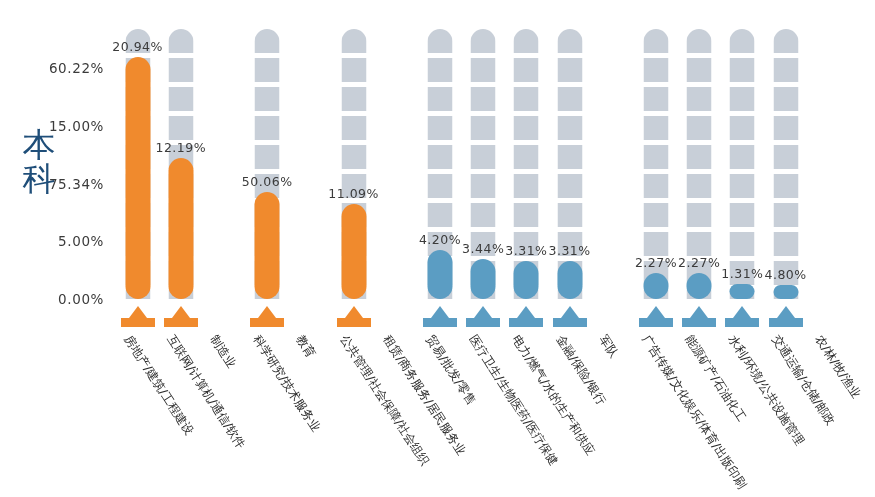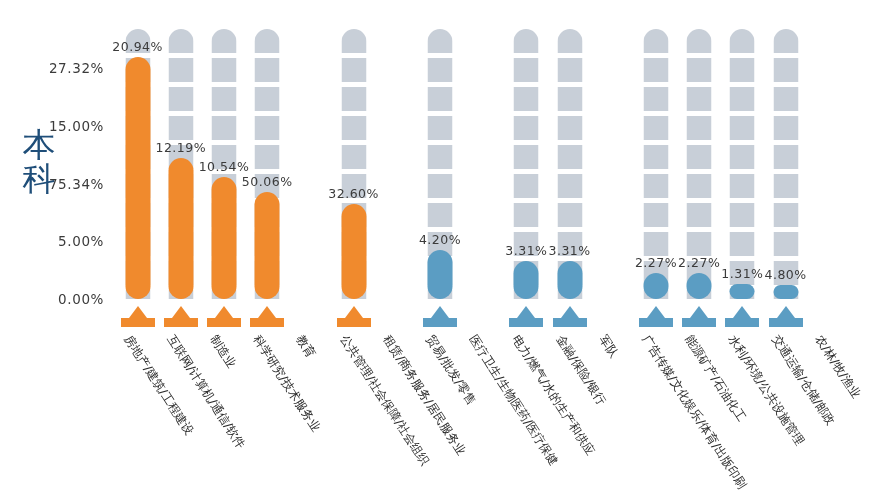--- a/index.html
+++ b/index.html
@@ -125,21 +125,21 @@
   <div class="y-title">
     <span>本</span>
     <span>科</span>
   </div>
 
   <div class="y-ticks" id="y-ticks">
       <div class="y-tick" style="top: 299px;">0.00%</div>
       <div class="y-tick" style="top: 241.25px; margin-left: 17px;">5.00%</div>
       <div class="y-tick" style="top: 183.5px;">75.34%</div>
       <div class="y-tick" style="top: 125.75px;">15.00%</div>
-      <div class="y-tick" style="top: 68px;">27.32%</div>
+      <div class="y-tick" style="top: 68px;">60.22%</div>
     </div>
 
   <div class="plot" id="plot">
       <div class="bar-slot" style="left: 4px; width: 43.2px;">
         <div class="track" style="top: 29px; height: 270px; width: 25px;">
           <div class="track-seg cap" style="top: 0px; height: 24px; background: rgb(200, 207, 216);"></div>
           <div class="track-seg" style="top: 29px; height: 24px; background: rgb(200, 207, 216);"></div>
           <div class="track-seg" style="top: 58px; height: 24px; background: rgb(200, 207, 216);"></div>
           <div class="track-seg" style="top: 87px; height: 24px; background: rgb(200, 207, 216);"></div>
           <div class="track-seg" style="top: 116px; height: 24px; background: rgb(200, 207, 216);"></div>
@@ -171,40 +171,20 @@
           <div class="track-seg" style="top: 261px; height: 9px; background: rgb(200, 207, 216);"></div>
         </div>
         <div class="value-bar" style="width: 25px; height: 140.794px; top: 158.206px; background: rgb(240, 138, 45);"></div>
         <div class="pedestal" style="width: 34px; top: 305px; height: 22px;">
           <div class="ped-block" style="background: rgb(240, 138, 45);"></div>
           <div class="ped-tri" style="border-bottom: 12px solid rgb(240, 138, 45);"></div>
         </div>
         <div class="dlabel" style="top: 140.206px;">12.19%</div>
       </div>
       <div class="clabel" style="left: 64.8px;">互联网/计算机/通信/软件</div>
-      <div class="bar-slot" style="left: 90.4px; width: 43.2px;">
-        <div class="track" style="top: 29px; height: 270px; width: 25px;">
-          <div class="track-seg cap" style="top: 0px; height: 24px; background: rgb(200, 207, 216);"></div>
-          <div class="track-seg" style="top: 29px; height: 24px; background: rgb(200, 207, 216);"></div>
-          <div class="track-seg" style="top: 58px; height: 24px; background: rgb(200, 207, 216);"></div>
-          <div class="track-seg" style="top: 87px; height: 24px; background: rgb(200, 207, 216);"></div>
-          <div class="track-seg" style="top: 116px; height: 24px; background: rgb(200, 207, 216);"></div>
-          <div class="track-seg" style="top: 145px; height: 24px; background: rgb(200, 207, 216);"></div>
-          <div class="track-seg" style="top: 174px; height: 24px; background: rgb(200, 207, 216);"></div>
-          <div class="track-seg" style="top: 203px; height: 24px; background: rgb(200, 207, 216);"></div>
-          <div class="track-seg" style="top: 232px; height: 24px; background: rgb(200, 207, 216);"></div>
-          <div class="track-seg" style="top: 261px; height: 9px; background: rgb(200, 207, 216);"></div>
-        </div>
-        <div class="value-bar" style="width: 25px; height: 121.737px; top: 177.263px; background: rgb(240, 138, 45);"></div>
-        <div class="pedestal" style="width: 34px; top: 305px; height: 22px;">
-          <div class="ped-block" style="background: rgb(240, 138, 45);"></div>
-          <div class="ped-tri" style="border-bottom: 12px solid rgb(240, 138, 45);"></div>
-        </div>
-        <div class="dlabel" style="top: 159.263px;">10.54%</div>
-      </div>
       <div class="clabel" style="left: 108px;">制造业</div>
       <div class="bar-slot" style="left: 133.6px; width: 43.2px;">
         <div class="track" style="top: 29px; height: 270px; width: 25px;">
           <div class="track-seg cap" style="top: 0px; height: 24px; background: rgb(200, 207, 216);"></div>
           <div class="track-seg" style="top: 29px; height: 24px; background: rgb(200, 207, 216);"></div>
           <div class="track-seg" style="top: 58px; height: 24px; background: rgb(200, 207, 216);"></div>
           <div class="track-seg" style="top: 87px; height: 24px; background: rgb(200, 207, 216);"></div>
           <div class="track-seg" style="top: 116px; height: 24px; background: rgb(200, 207, 216);"></div>
           <div class="track-seg" style="top: 145px; height: 24px; background: rgb(200, 207, 216);"></div>
           <div class="track-seg" style="top: 174px; height: 24px; background: rgb(200, 207, 216);"></div>
@@ -232,21 +212,21 @@
           <div class="track-seg" style="top: 174px; height: 24px; background: rgb(200, 207, 216);"></div>
           <div class="track-seg" style="top: 203px; height: 24px; background: rgb(200, 207, 216);"></div>
           <div class="track-seg" style="top: 232px; height: 24px; background: rgb(200, 207, 216);"></div>
           <div class="track-seg" style="top: 261px; height: 9px; background: rgb(200, 207, 216);"></div>
         </div>
         <div class="value-bar" style="width: 25px; height: 95.403px; top: 203.597px; background: rgb(240, 138, 45);"></div>
         <div class="pedestal" style="width: 34px; top: 305px; height: 22px;">
           <div class="ped-block" style="background: rgb(240, 138, 45);"></div>
           <div class="ped-tri" style="border-bottom: 12px solid rgb(240, 138, 45);"></div>
         </div>
-        <div class="dlabel" style="top: 185.597px;">32.60%</div>
+        <div class="dlabel" style="top: 185.597px;">11.09%</div>
       </div>
       <div class="clabel" style="left: 237.6px;">公共管理/社会保障/社会组织</div>
       <div class="clabel" style="left: 280.8px;">租赁/商务服务/居民服务业</div>
       <div class="bar-slot" style="left: 306.4px; width: 43.2px;">
         <div class="track" style="top: 29px; height: 270px; width: 25px;">
           <div class="track-seg cap" style="top: 0px; height: 24px; background: rgb(200, 207, 216);"></div>
           <div class="track-seg" style="top: 29px; height: 24px; background: rgb(200, 207, 216);"></div>
           <div class="track-seg" style="top: 58px; height: 24px; background: rgb(200, 207, 216);"></div>
           <div class="track-seg" style="top: 87px; height: 24px; background: rgb(200, 207, 216);"></div>
           <div class="track-seg" style="top: 116px; height: 24px; background: rgb(200, 207, 216);"></div>
@@ -257,20 +237,40 @@
           <div class="track-seg" style="top: 261px; height: 9px; background: rgb(200, 207, 216);"></div>
         </div>
         <div class="value-bar" style="width: 25px; height: 48.51px; top: 250.49px; background: rgb(91, 157, 195);"></div>
         <div class="pedestal" style="width: 34px; top: 305px; height: 22px;">
           <div class="ped-block" style="background: rgb(91, 157, 195);"></div>
           <div class="ped-tri" style="border-bottom: 12px solid rgb(91, 157, 195);"></div>
         </div>
         <div class="dlabel" style="top: 232.49px;">4.20%</div>
       </div>
       <div class="clabel" style="left: 324px;">贸易/批发/零售</div>
+      <div class="bar-slot" style="left: 349.6px; width: 43.2px;">
+        <div class="track" style="top: 29px; height: 270px; width: 25px;">
+          <div class="track-seg cap" style="top: 0px; height: 24px; background: rgb(200, 207, 216);"></div>
+          <div class="track-seg" style="top: 29px; height: 24px; background: rgb(200, 207, 216);"></div>
+          <div class="track-seg" style="top: 58px; height: 24px; background: rgb(200, 207, 216);"></div>
+          <div class="track-seg" style="top: 87px; height: 24px; background: rgb(200, 207, 216);"></div>
+          <div class="track-seg" style="top: 116px; height: 24px; background: rgb(200, 207, 216);"></div>
+          <div class="track-seg" style="top: 145px; height: 24px; background: rgb(200, 207, 216);"></div>
+          <div class="track-seg" style="top: 174px; height: 24px; background: rgb(200, 207, 216);"></div>
+          <div class="track-seg" style="top: 203px; height: 24px; background: rgb(200, 207, 216);"></div>
+          <div class="track-seg" style="top: 232px; height: 24px; background: rgb(200, 207, 216);"></div>
+          <div class="track-seg" style="top: 261px; height: 9px; background: rgb(200, 207, 216);"></div>
+        </div>
+        <div class="value-bar" style="width: 25px; height: 39.732px; top: 259.268px; background: rgb(91, 157, 195);"></div>
+        <div class="pedestal" style="width: 34px; top: 305px; height: 22px;">
+          <div class="ped-block" style="background: rgb(91, 157, 195);"></div>
+          <div class="ped-tri" style="border-bottom: 12px solid rgb(91, 157, 195);"></div>
+        </div>
+        <div class="dlabel" style="top: 241.268px;">3.44%</div>
+      </div>
       <div class="clabel" style="left: 367.2px;">医疗卫生/生物医药/医疗保健</div>
       <div class="bar-slot" style="left: 392.8px; width: 43.2px;">
         <div class="track" style="top: 29px; height: 270px; width: 25px;">
           <div class="track-seg cap" style="top: 0px; height: 24px; background: rgb(200, 207, 216);"></div>
           <div class="track-seg" style="top: 29px; height: 24px; background: rgb(200, 207, 216);"></div>
           <div class="track-seg" style="top: 58px; height: 24px; background: rgb(200, 207, 216);"></div>
           <div class="track-seg" style="top: 87px; height: 24px; background: rgb(200, 207, 216);"></div>
           <div class="track-seg" style="top: 116px; height: 24px; background: rgb(200, 207, 216);"></div>
           <div class="track-seg" style="top: 145px; height: 24px; background: rgb(200, 207, 216);"></div>
           <div class="track-seg" style="top: 174px; height: 24px; background: rgb(200, 207, 216);"></div>

